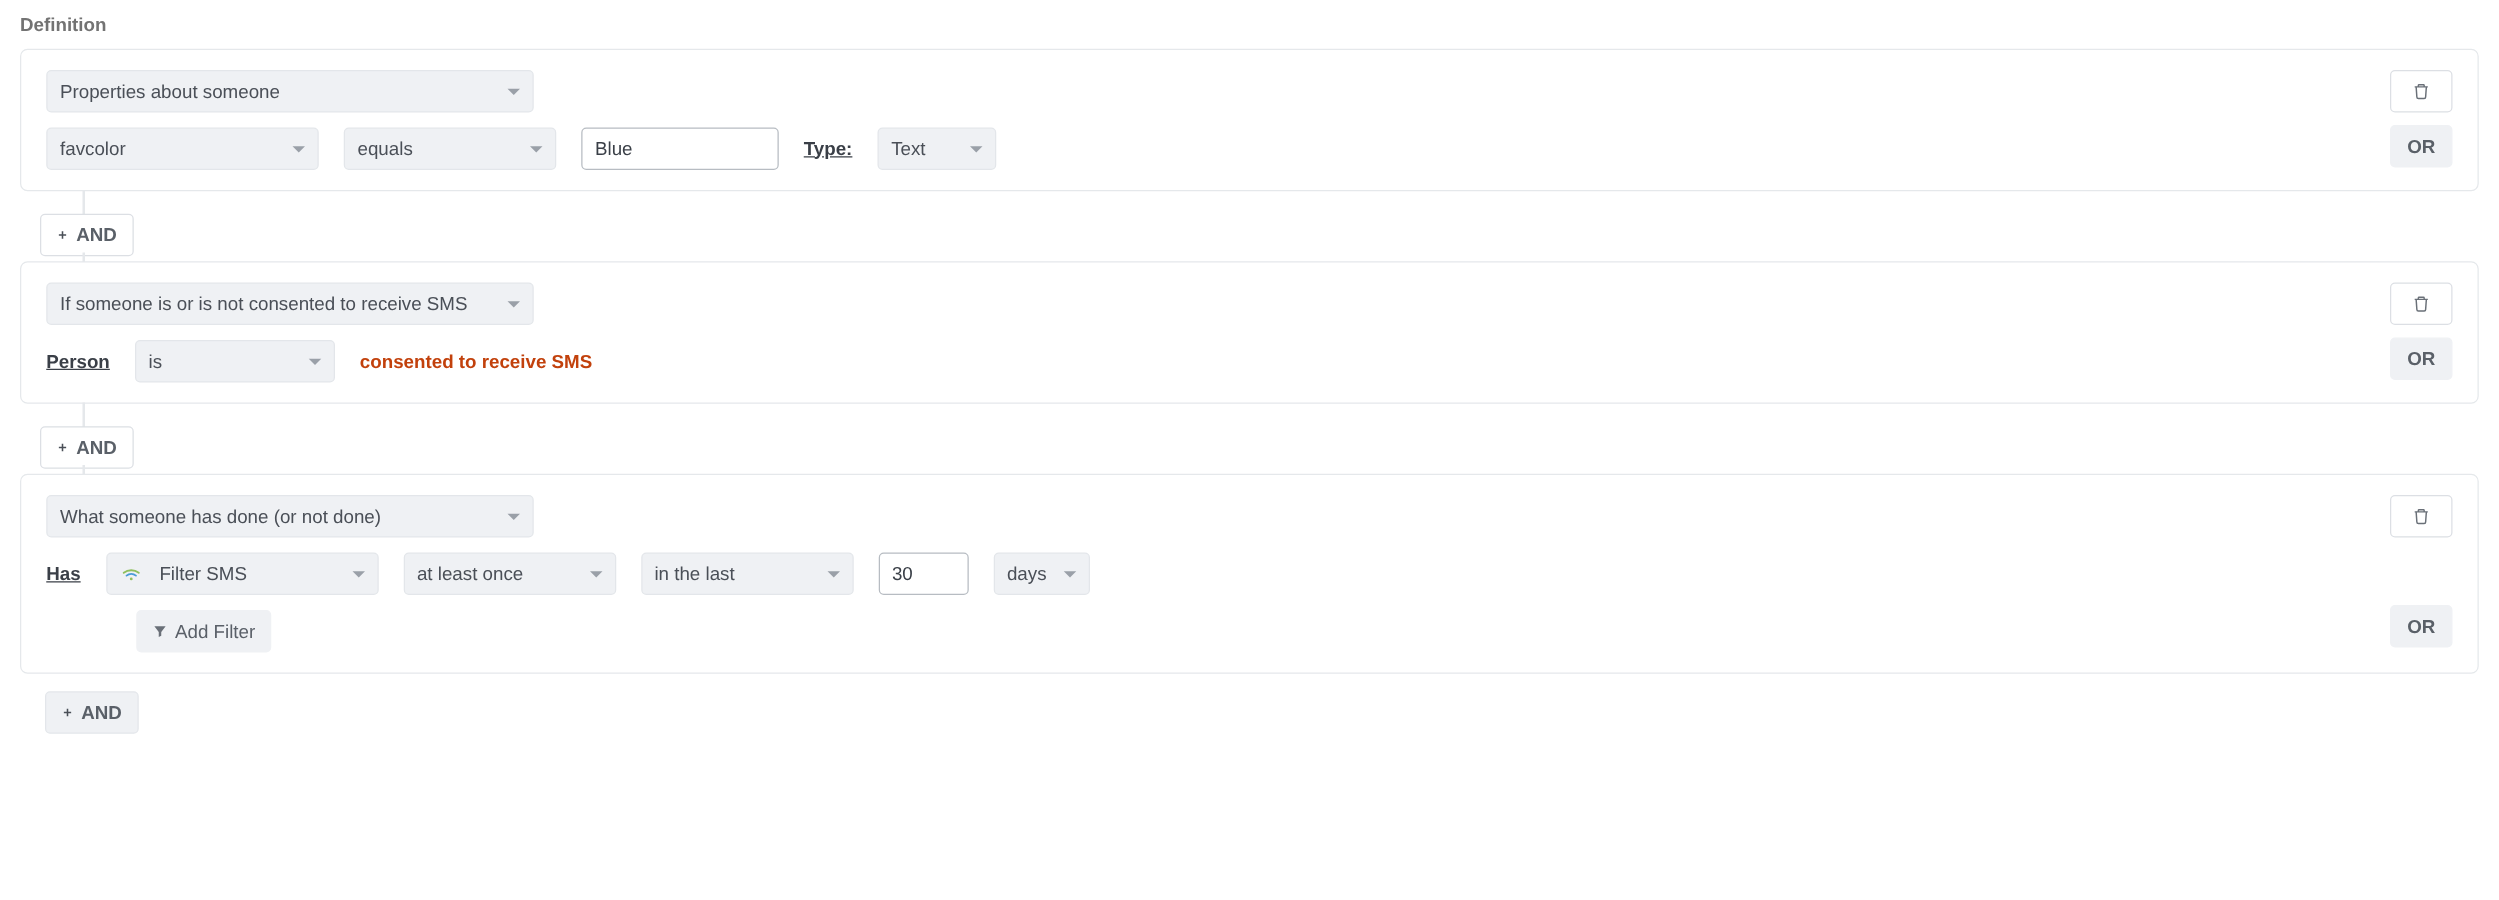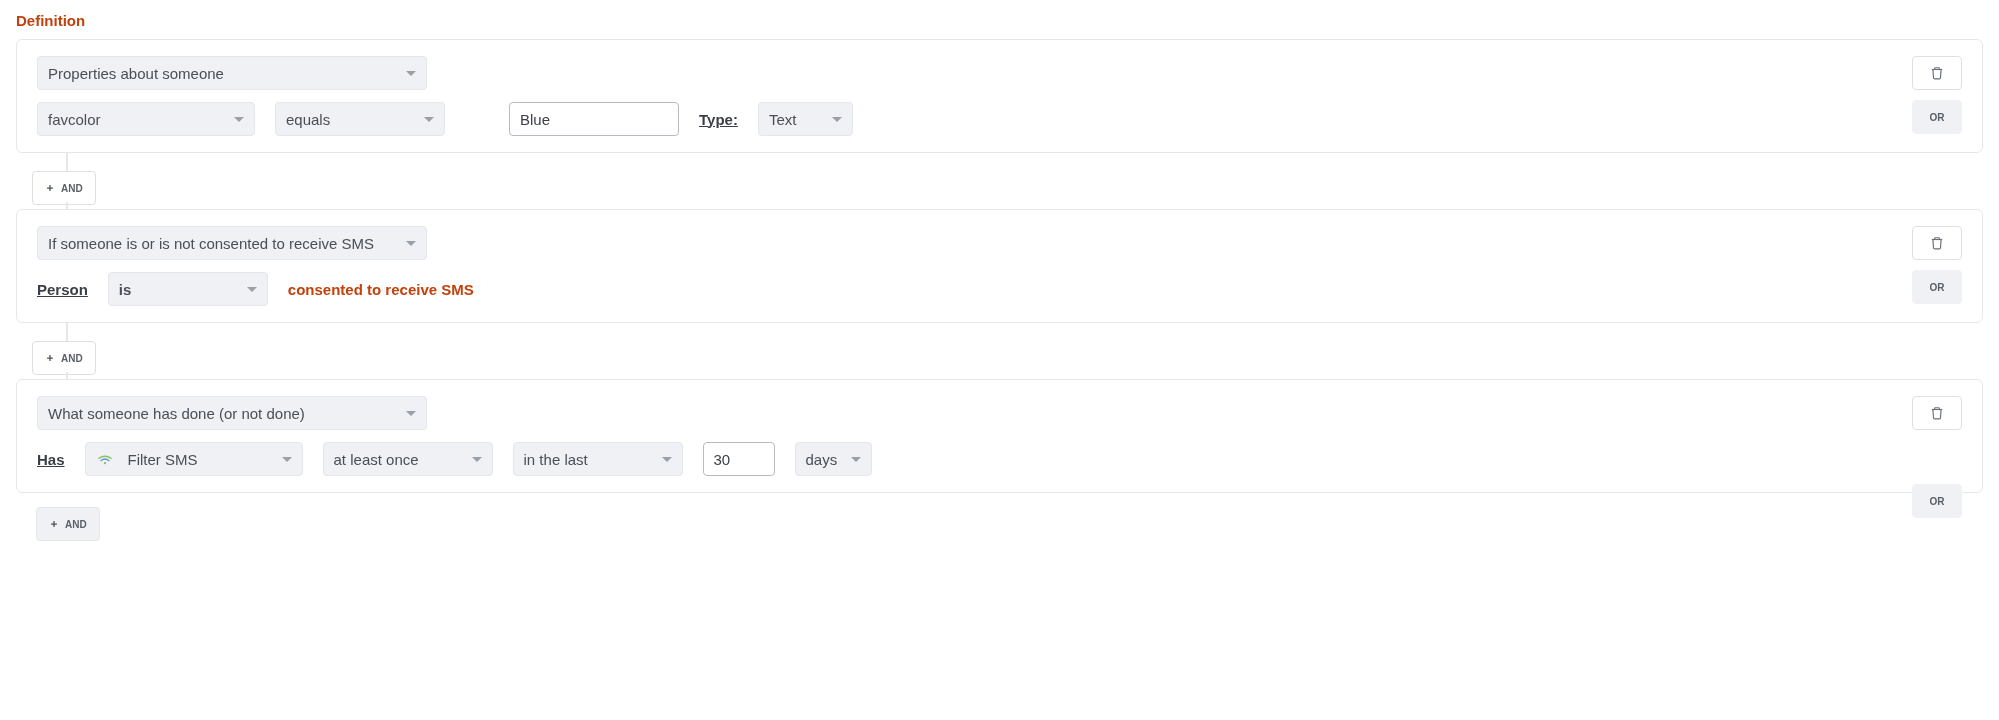--- a/index.html
+++ b/index.html
@@ -9,21 +9,21 @@
     font-family: "Helvetica Neue", Helvetica, Arial, sans-serif;
     font-size: 14px;
     color: #30343b;
     background: #ffffff;
     width: 1999px;
   }
   .container { padding: 12px 16px 40px 16px; }
   .section-title {
     font-weight: 600;
     font-size: 15px;
-    color: #c2410c;
+    color: #737373;
     margin: 0 0 10px 0;
   }
   .card {
     border: 1px solid #e5e8eb;
     border-radius: 6px;
     background: #ffffff;
     padding: 16px 20px;
     position: relative;
   }
   .card + .logic-row { margin-top: 0; }
@@ -58,46 +58,46 @@
   .select .caret {
     width: 0; height: 0;
     border-left: 5px solid transparent;
     border-right: 5px solid transparent;
     border-top: 5px solid #9aa0a8;
     margin-left: auto;
   }
   .select.w-lg { width: 390px; }
   .select.w-md { width: 218px; }
   .select.w-170 { width: 170px; }
-  .select.w-160 { width: 160px; font-weight: bold; }
+  .select.w-160 { width: 160px; }
   .select.w-95 { width: 95px; }
   .select.w-77 { width: 77px; }
   .text-input {
     height: 34px;
     padding: 0 10px;
     border: 1px solid #b7bcc2;
     border-radius: 4px;
     background: #ffffff;
     font-size: 15px;
     color: #3a3f47;
   }
-  .text-input.w-170 { width: 170px; margin-left: 44px; }
+  .text-input.w-170 { width: 158px; }
   .text-input.w-70 { width: 72px; }
   .btn {
     display: inline-flex;
     align-items: center;
     justify-content: center;
     height: 34px;
     padding: 0 12px;
     border-radius: 4px;
     border: 1px solid #dcdfe4;
     background: #ffffff;
     color: #5a6068;
     font-weight: 600;
-    font-size: 10px;
+    font-size: 15px;
     cursor: pointer;
     gap: 6px;
     user-select: none;
   }
   .btn.icon-only { padding: 0; width: 50px; height: 34px; }
   .btn.or {
     background: #eff1f4;
     border-color: #eff1f4;
     width: 50px;
     text-align: center;
@@ -297,20 +297,30 @@
       <div class="select w-170">
         <span>in the last</span>
         <span class="caret"></span>
       </div>
       <input class="text-input w-70" value="30" style="">
       <div class="select w-77">
         <span>days</span>
         <span class="caret"></span>
       </div>
     </div>
+    <div class="row addfilter-wrap">
+      <div class="btn addfilter">
+        <span>
+          <svg width="12" height="12" viewBox="0 0 24 24" fill="#6a7078">
+              <path d="M3 4h18l-7 9v6l-4 2v-8L3 4z"></path>
+            </svg>
+        </span>
+        <span>Add Filter</span>
+      </div>
+    </div>
     <div class="actions-col tall">
       <div class="btn icon-only">
         <span>
           <svg width="14" height="14" viewBox="0 0 24 24" fill="none" stroke="#6a7078" stroke-width="2">
               <path d="M3 6h18"></path>
               <path d="M8 6V4a1 1 0 0 1 1-1h6a1 1 0 0 1 1 1v2"></path>
               <path d="M19 6l-1 14a2 2 0 0 1-2 2H8a2 2 0 0 1-2-2L5 6"></path>
             </svg>
         </span>
       </div>

